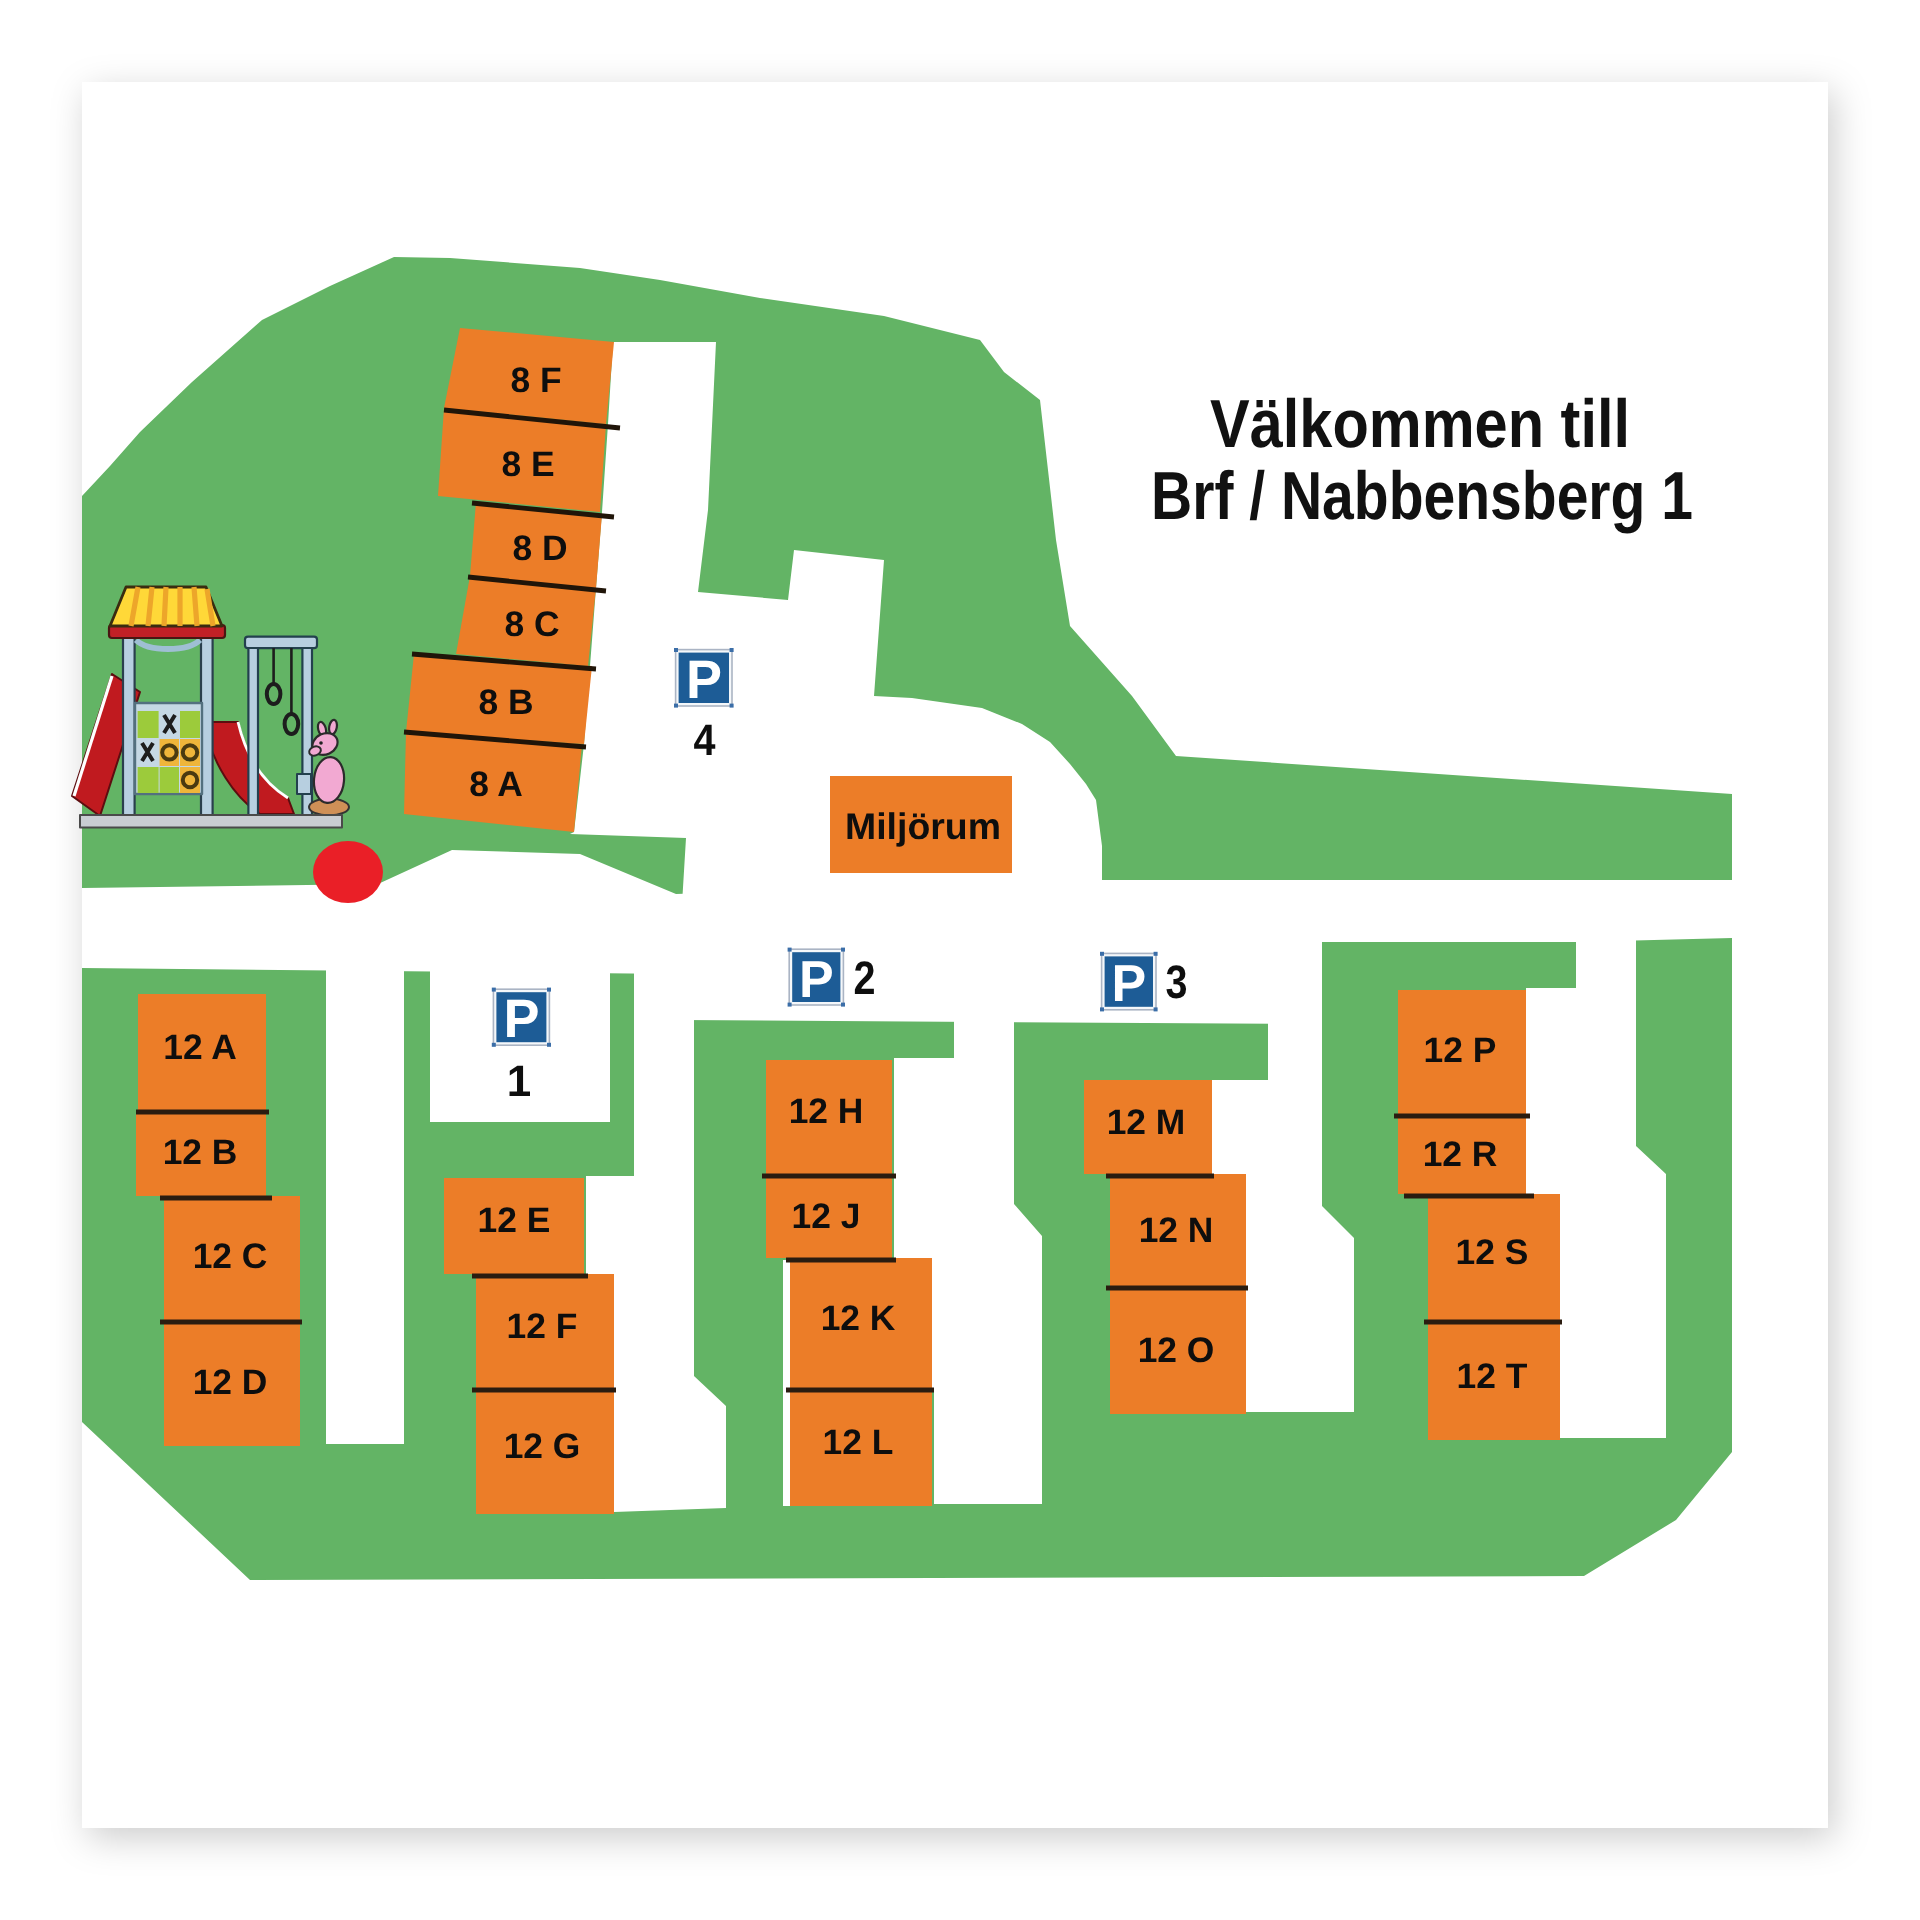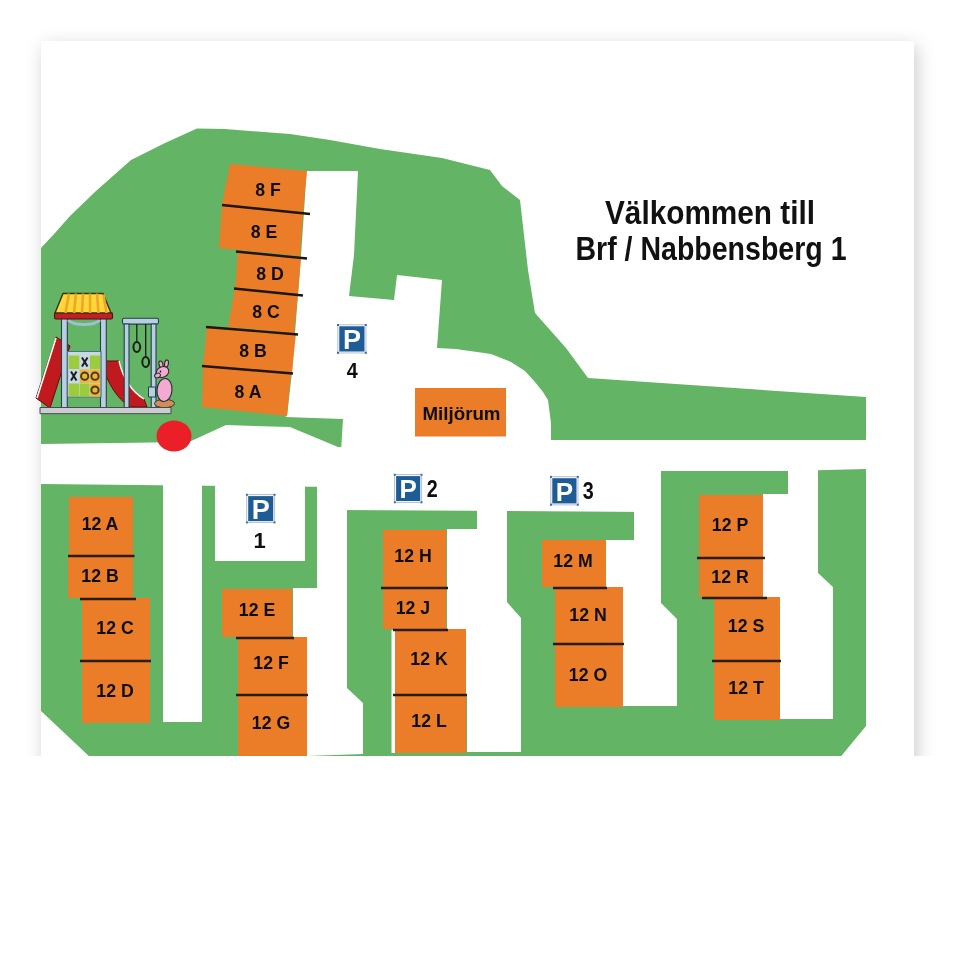--- a/index.html
+++ b/index.html
@@ -1,16 +1,16 @@
 <!DOCTYPE html>
 <html><head>
 <meta charset="utf-8">
 <style>
   html,body{margin:0;padding:0;background:#ffffff;}
-  .wrap{position:relative;width:960px;height:756px;font-family:"Liberation Sans",sans-serif;}
+  .wrap{position:relative;width:960px;height:960px;font-family:"Liberation Sans",sans-serif;}
   svg text{font-family:"Liberation Sans",sans-serif;}
 </style>
 </head>
 <body>
 <div class="wrap">
 <svg width="960" height="960" viewBox="0 0 960 960">
 
   <rect x="41" y="41" width="873" height="873" fill="#ffffff" style="filter:drop-shadow(3px 5px 9px rgba(0,0,0,0.20))"></rect>
 
   <polygon fill="#63B465" points="41,248 55,233 70,216 96,191 131,160 165,143 197,128.5 225,129 290,134 330,140 380,149 442,158 490,170 502,186 520,200 528,270 535,313 566,348 588,378 866,397 866,440 551,440 338,447 290,427 226,425 189,442 41,444"></polygon>

